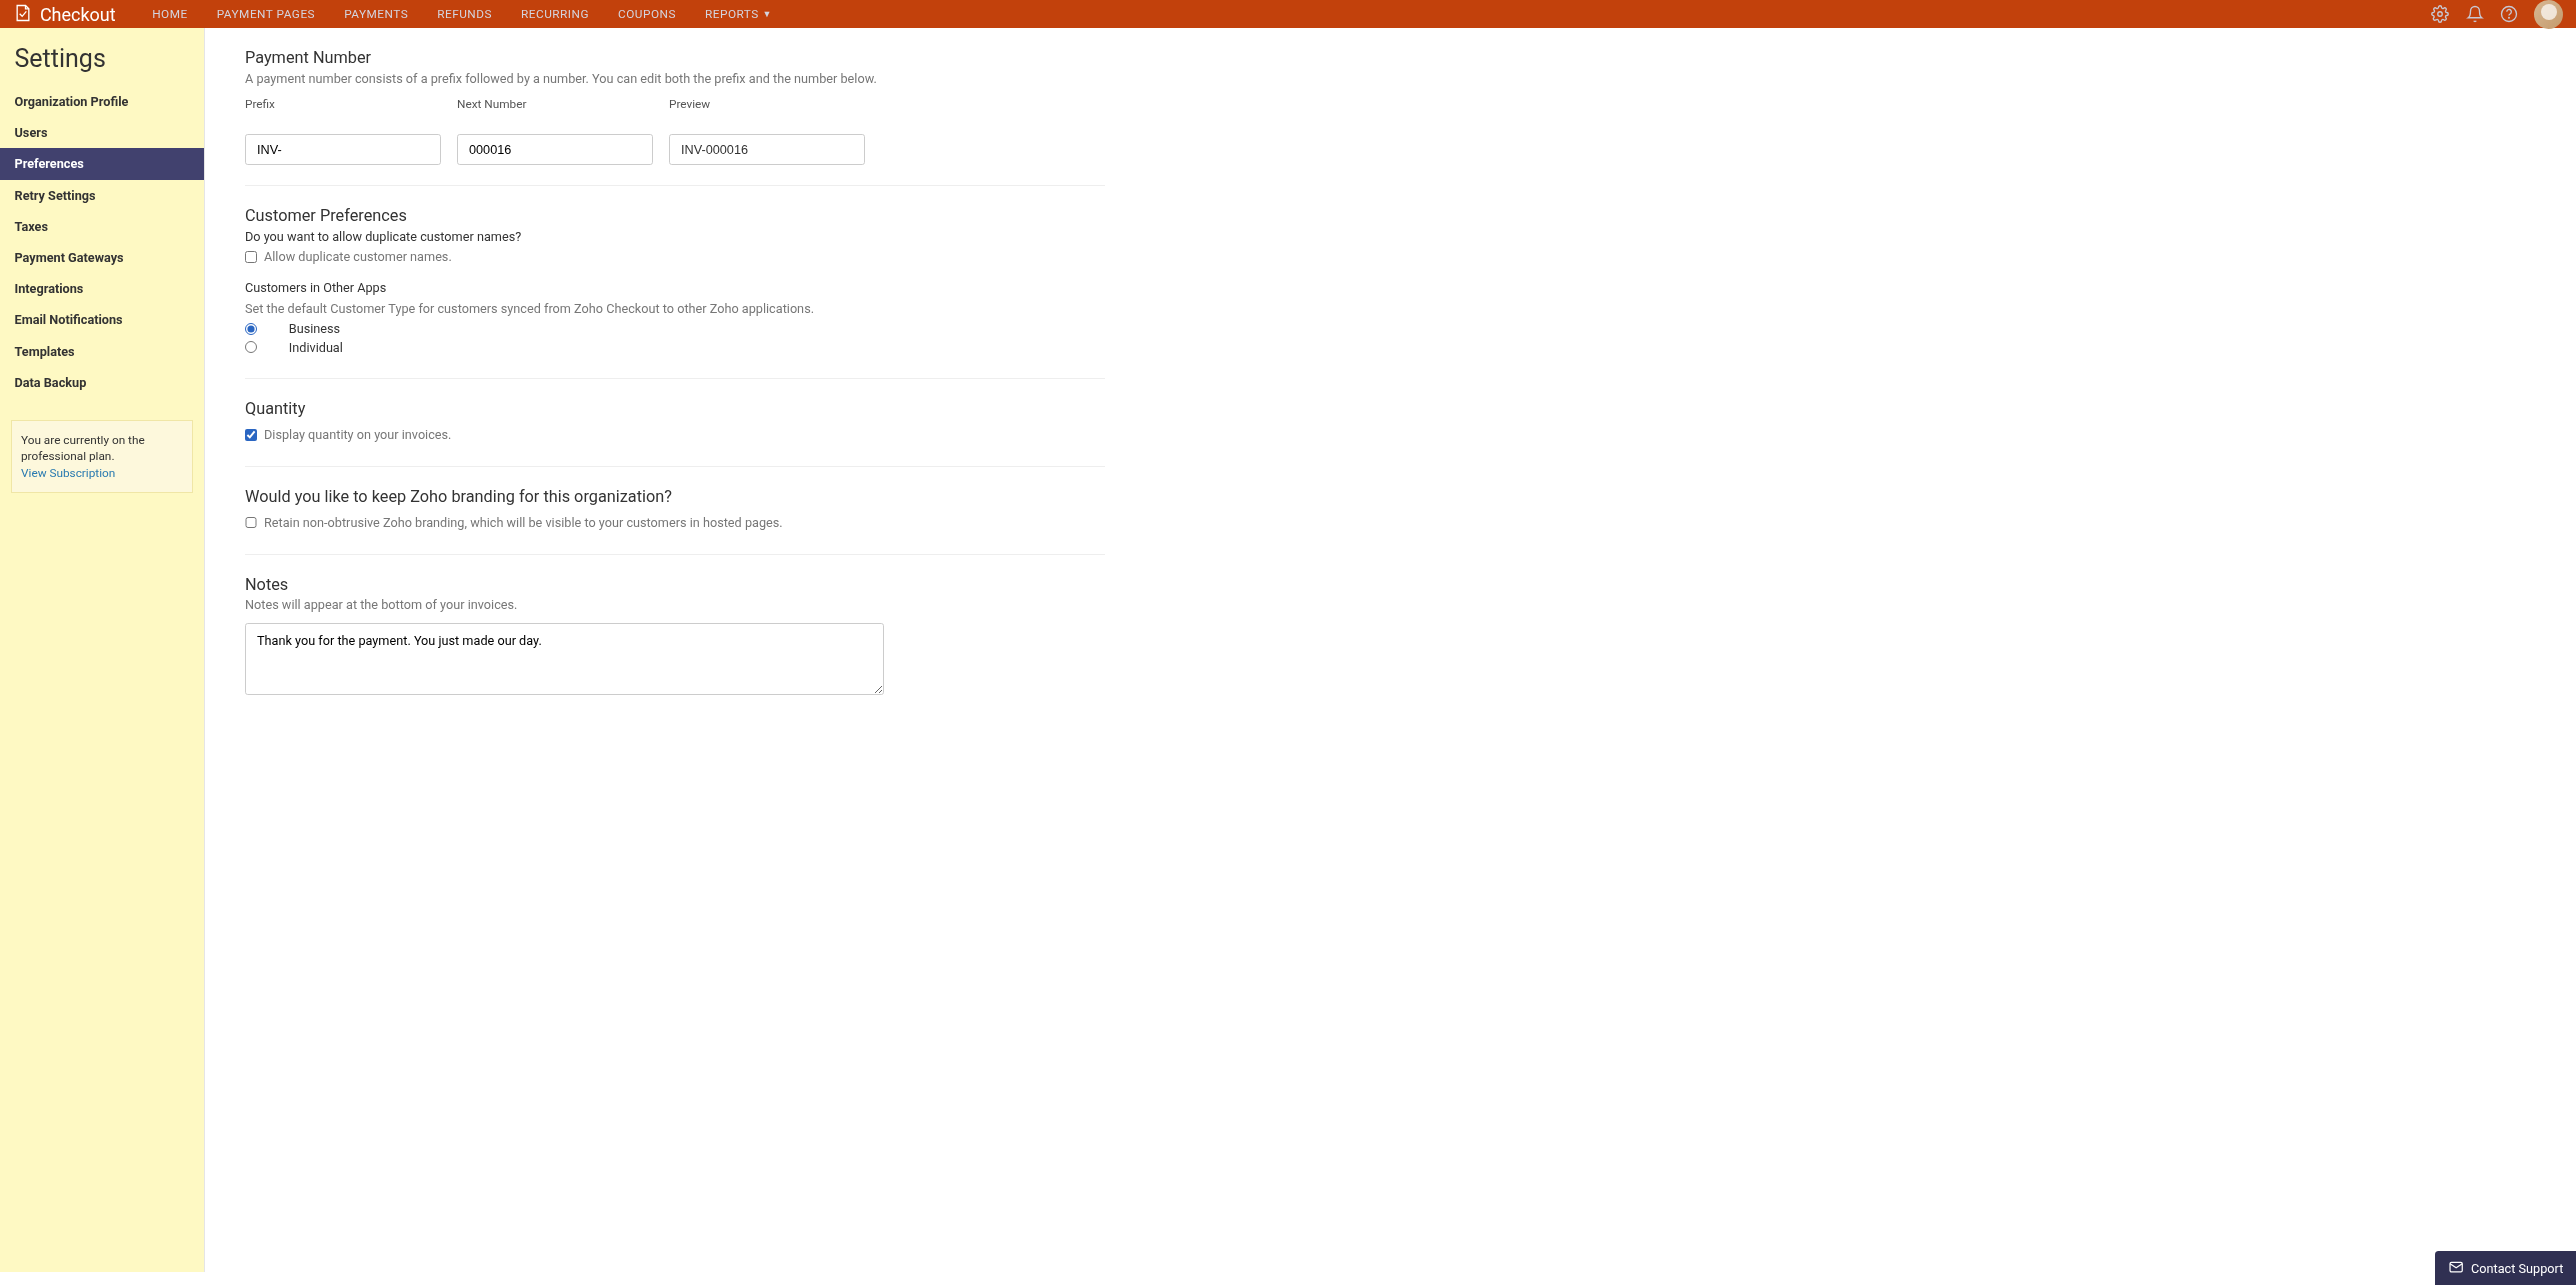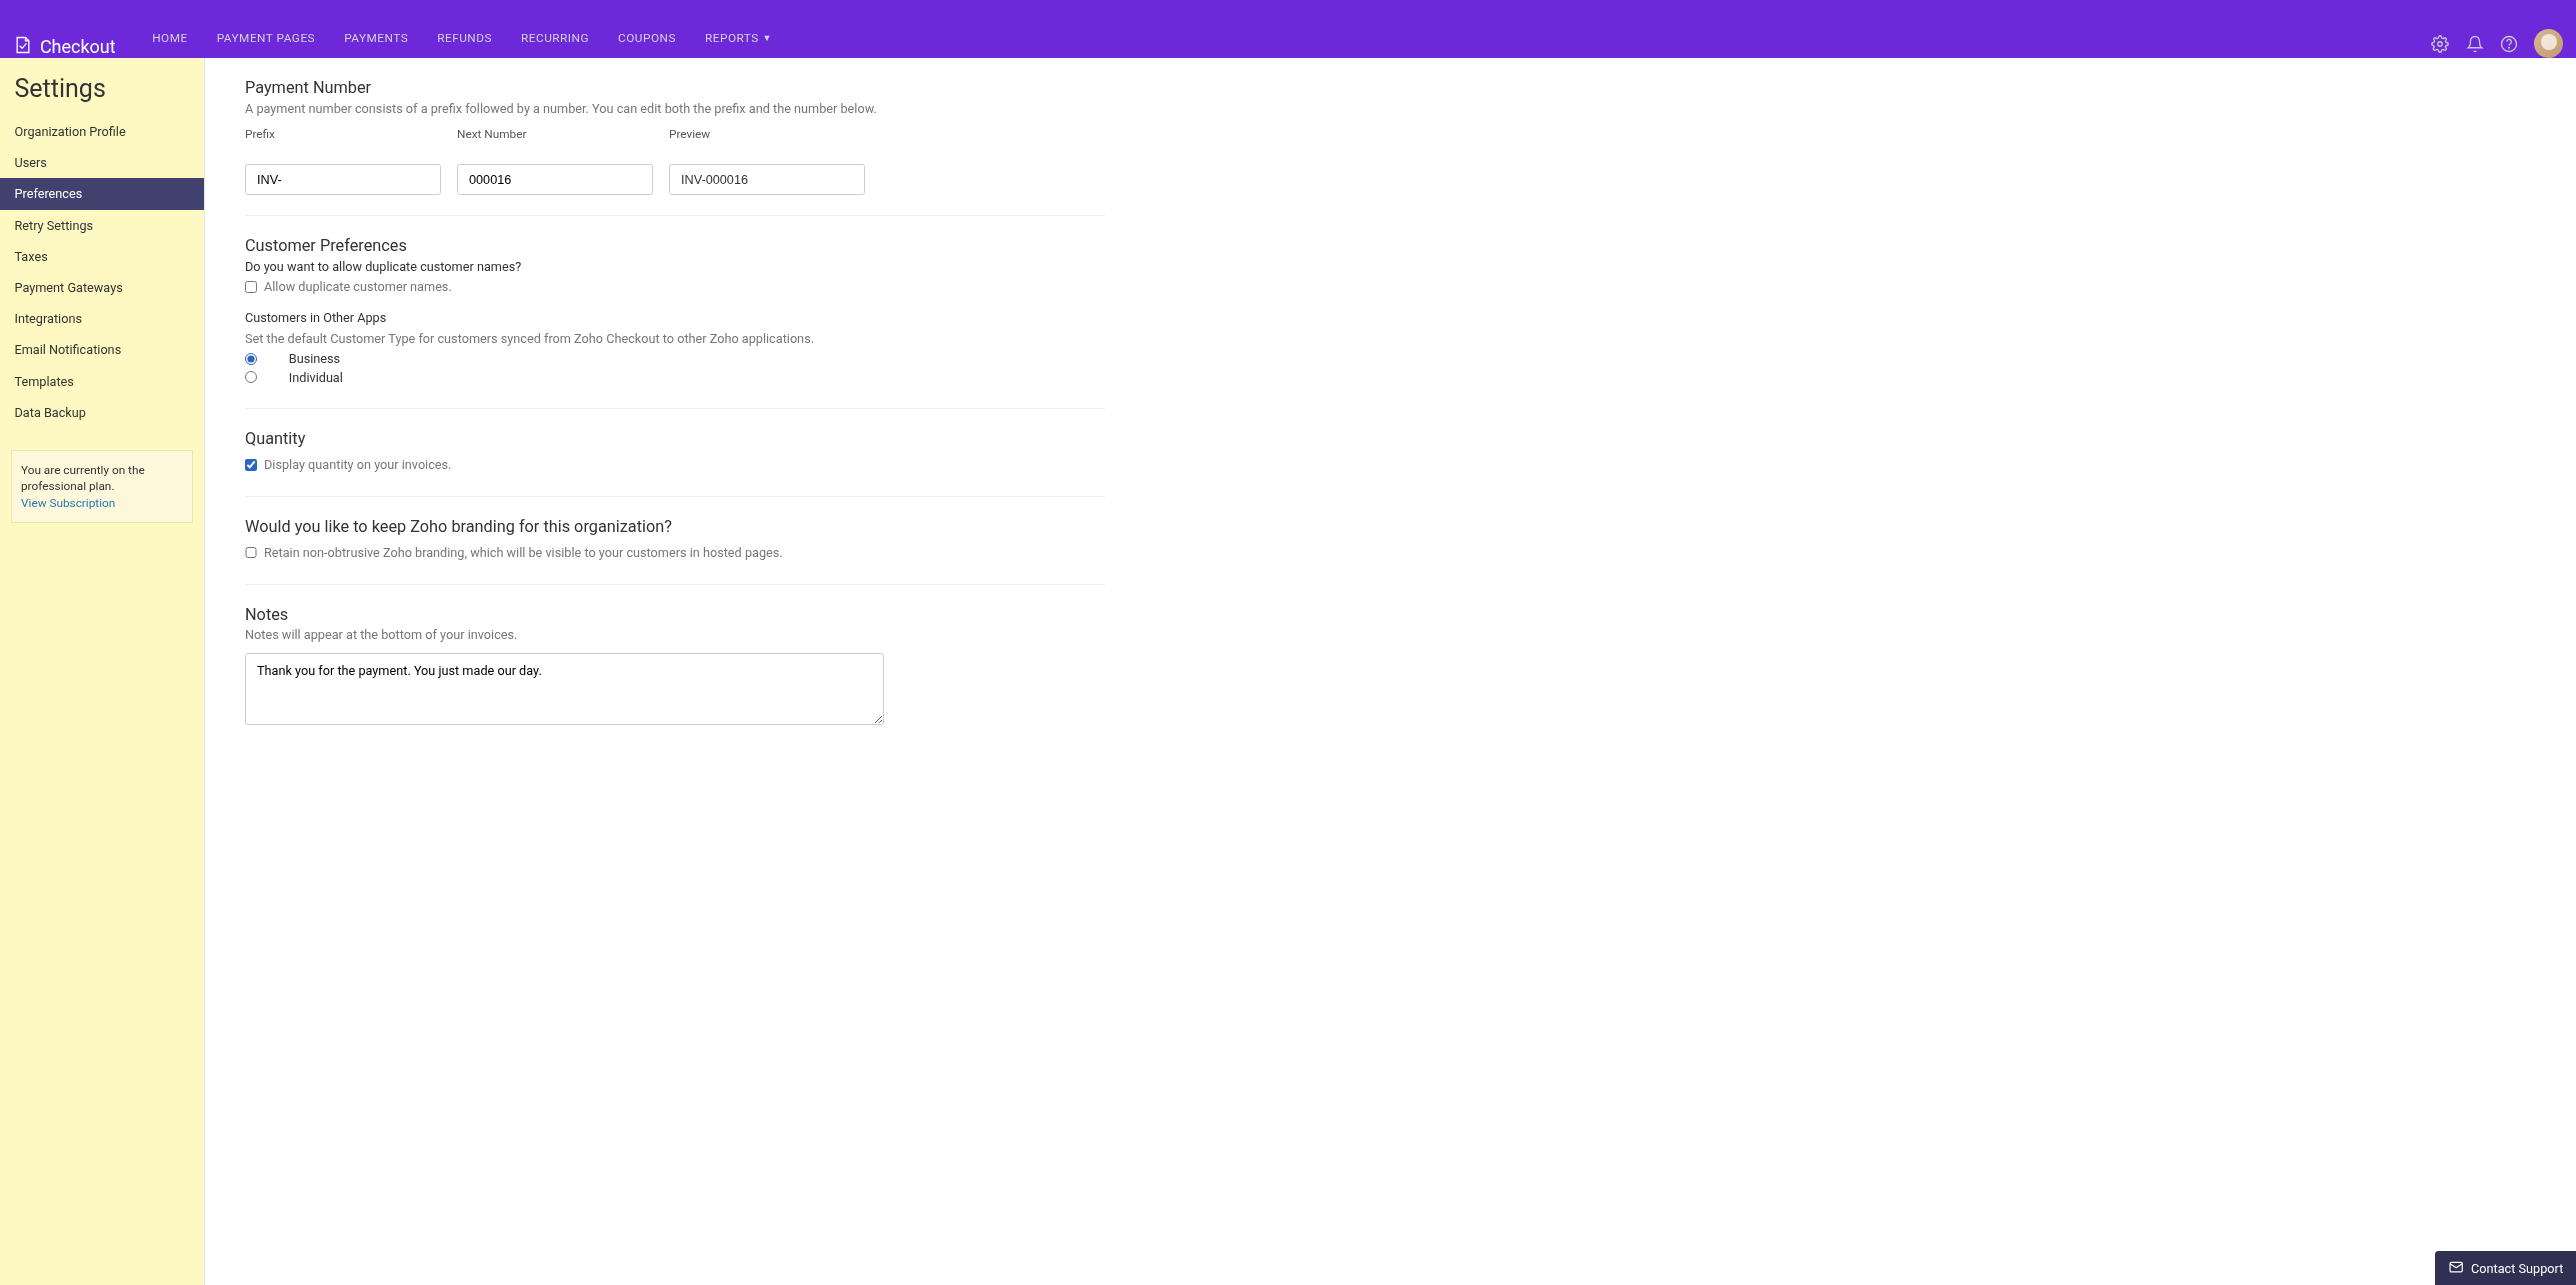--- a/index.html
+++ b/index.html
@@ -1,35 +1,35 @@
 <!DOCTYPE html>
 <html style="font-size:14.5px"><head>
 <meta charset="utf-8">
 <style>
 * { box-sizing: border-box; margin: 0; padding: 0; }
 body { font-family: -apple-system, BlinkMacSystemFont, "Segoe UI", Roboto, Helvetica, Arial, sans-serif; font-size: 12.7px; color: #333; background: #fff; }
 
 
-.topnav { background: #6d28d9; height: 58px; display: flex; align-items: flex-end; padding: 0 12.7px; }
+.topnav { background: #c2410c; height: 28px; display: flex; align-items: center; padding: 0 12.7px; }
 .brand { display: flex; align-items: center; gap: 7.2px; margin-right: 22px; }
 .brand-logo { width: 20px; height: 20px; }
 .brand-text { color: #fff; font-size: 18px; font-weight: 400; }
 .nav-items { display: flex; align-items: center; gap: 0; }
 .nav-item { color: #d4d4de; font-size: 11.8px; letter-spacing: 0.5px; padding: 0 14.5px; height: 41px; display: flex; align-items: center; cursor: pointer; }
 .nav-item .chev { margin-left: 3.6px; font-size: 9px; }
 .nav-right { margin-left: auto; display: flex; align-items: center; gap: 16.3px; }
 .nav-icon { width: 18px; height: 18px; color: #c8c8d4; cursor: pointer; display: flex; align-items: center; justify-content: center; }
 .avatar { width: 29px; height: 29px; border-radius: 50%; background: linear-gradient(135deg,#d8b894,#c49a6c); display: flex; align-items: center; justify-content: center; overflow: hidden; }
 .avatar-inner { width: 16.3px; height: 16.3px; border-radius: 50%; background: #fff; opacity: 0.7; margin-top: -3.6px; }
 
 
 .page { display: flex; height: calc(100vh - 41px); }
 .sidebar { width: 205px; background: #fef9c3; border-right: 0.9px solid #e5e5e5; padding-top: 16.3px; overflow-y: auto; }
 .sidebar h1 { font-size: 25px; font-weight: 400; color: #333; padding: 0 14.5px 12.7px; }
-.side-items { list-style: none; }
+.side-items { list-style: none; font-weight: bold; }
 .side-item { padding: 8.1px 14.5px; font-size: 12.7px; color: #333; cursor: pointer; }
 .side-item.active { background: #41416e; color: #fff; }
 .plan-banner { margin: 22px 11px; padding: 11px 9px; background: #fdf8dc; border: 0.9px solid #f0e6a6; font-size: 11.8px; line-height: 1.4; }
 .plan-banner a { color: #2a7ab0; text-decoration: none; cursor: pointer; }
 
 
 .main { flex: 1; overflow-y: auto; padding: 20px 36px 36px 40px; }
 .section { padding: 0 0 20px 0; max-width: 860px; }
 .section + .section { border-top: 0.9px solid #eee; padding-top: 20px; }
 .section h2 { font-size: 16.3px; font-weight: 400; color: #333; margin-bottom: 3.6px; }

